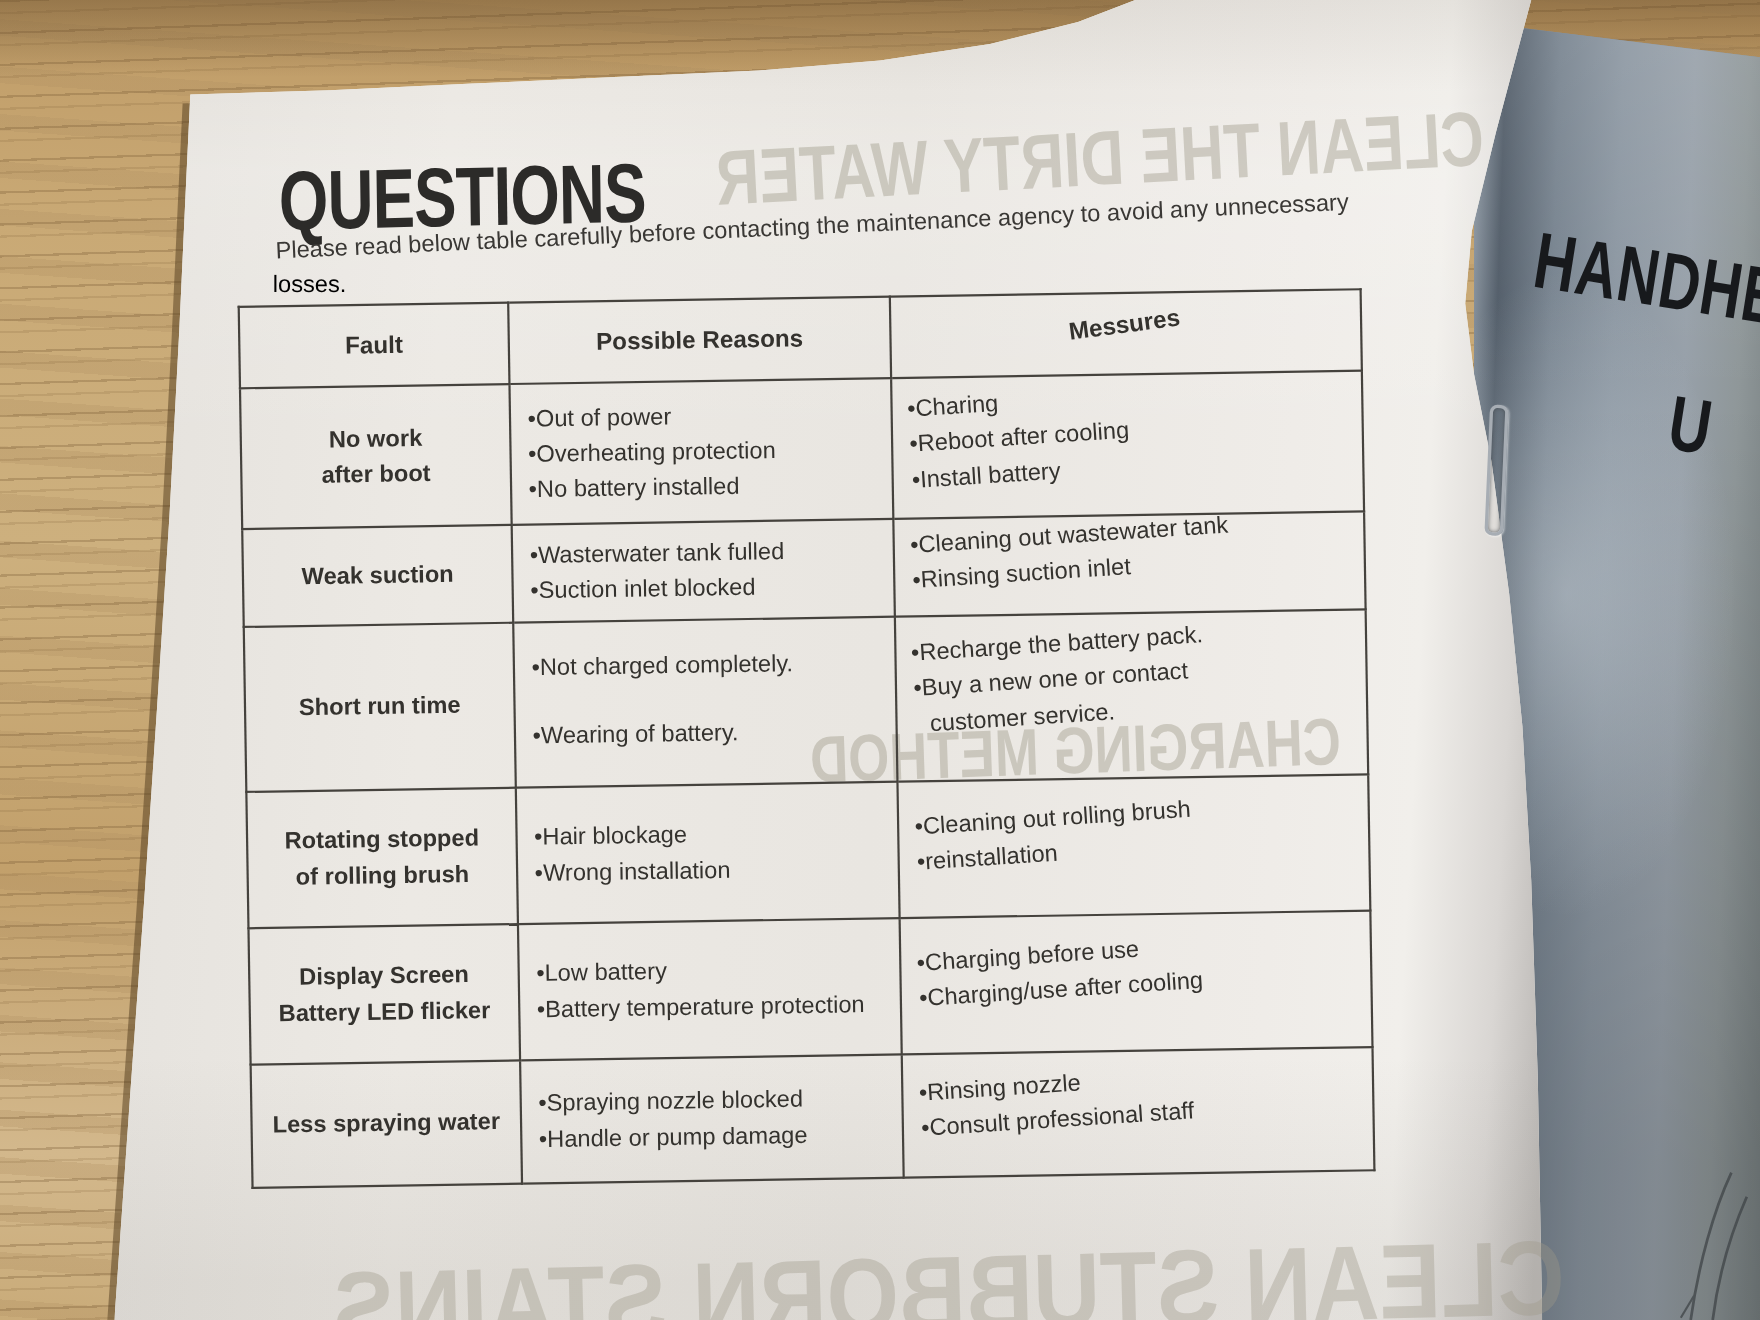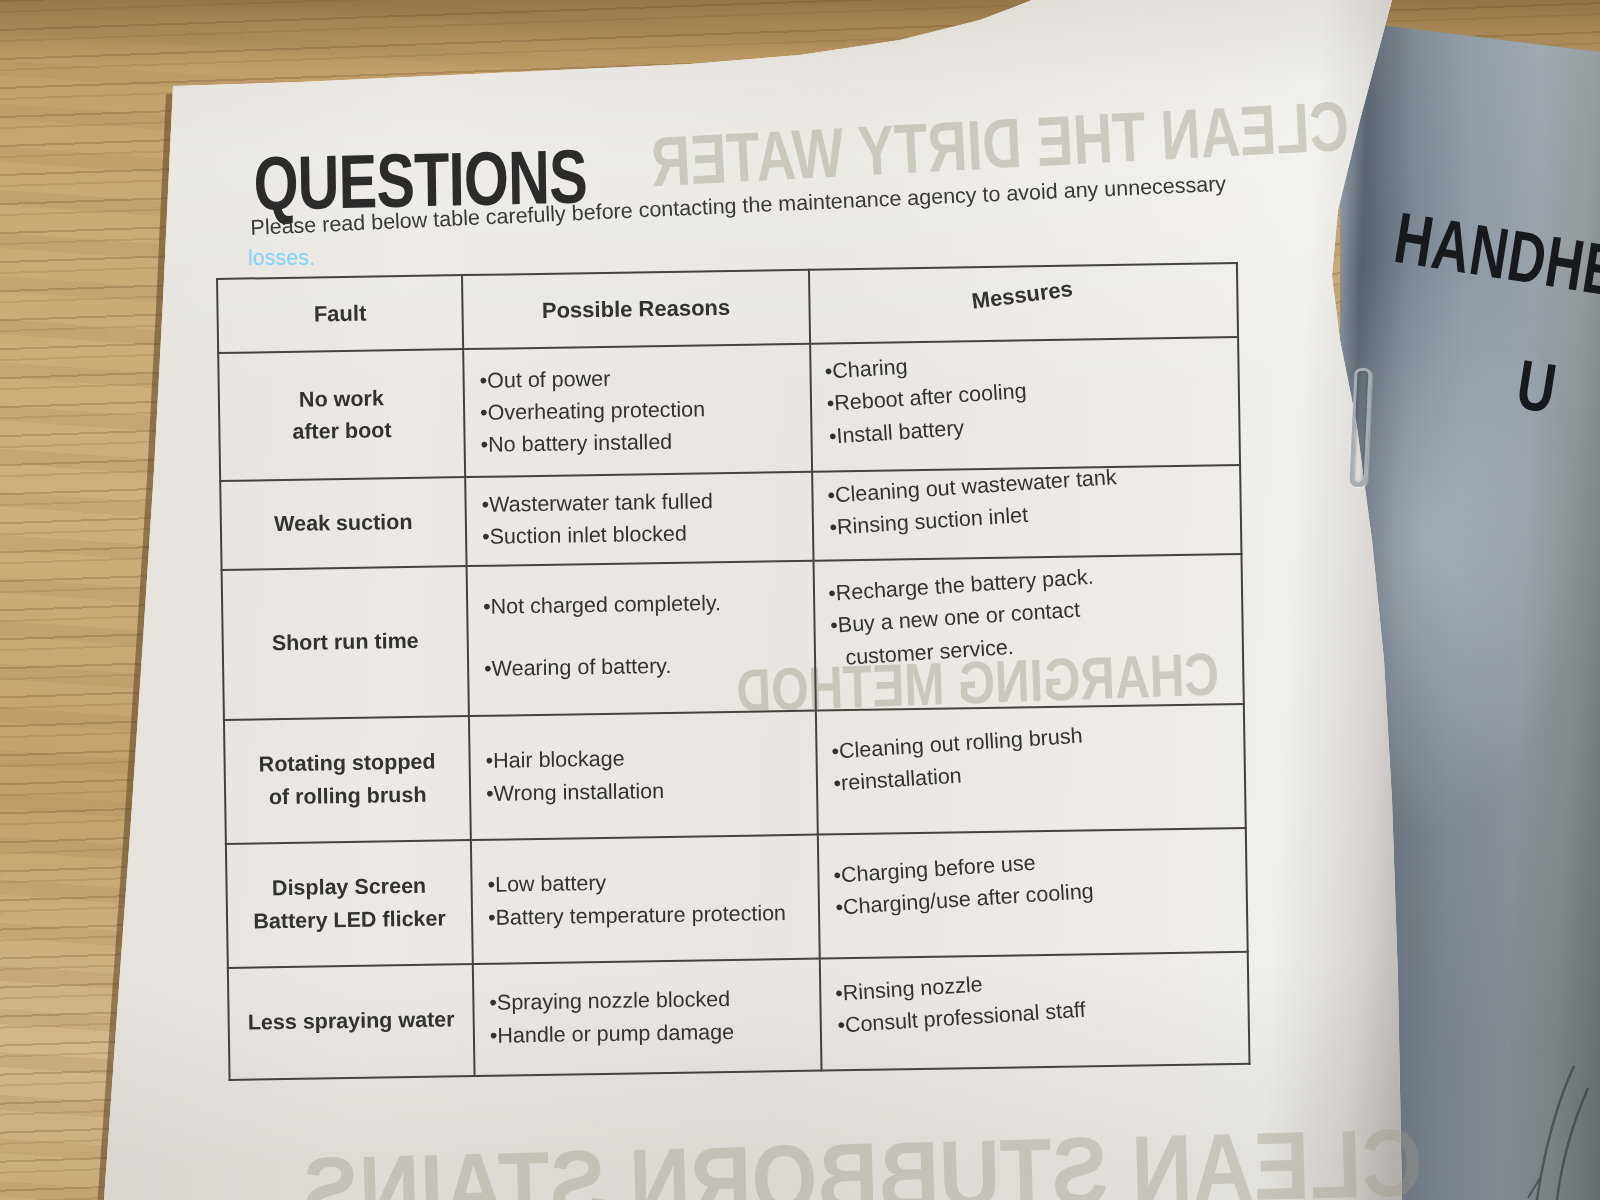--- a/index.html
+++ b/index.html
@@ -70,21 +70,21 @@
     font-size:76px;font-weight:bold;color:#2c2b29;letter-spacing:-1px;
     transform:scaleX(.76) rotate(-1deg);transform-origin:left top;white-space:nowrap;
   }
   .intro-1{
     position:absolute;left:250px;top:216px;width:1000px;
     font-size:21.5px;color:#3a3835;
     transform:rotate(-2.6deg);transform-origin:left top;white-space:nowrap;
   }
   .intro-2{
     position:absolute;left:248px;top:246px;
-    font-size:21.5px;color:#7dd3fc;
+    font-size:21.5px;color:#000000;
   }
   table.qtable{
     position:absolute;left:216px;top:278px;width:1020px;
     border-collapse:collapse;table-layout:fixed;
     transform:rotate(-0.9deg);transform-origin:left top;
     color:#34322e;
   }
   .qtable col.c1{width:245px;}
   .qtable col.c2{width:347px;}
   .qtable col.c3{width:428px;}

